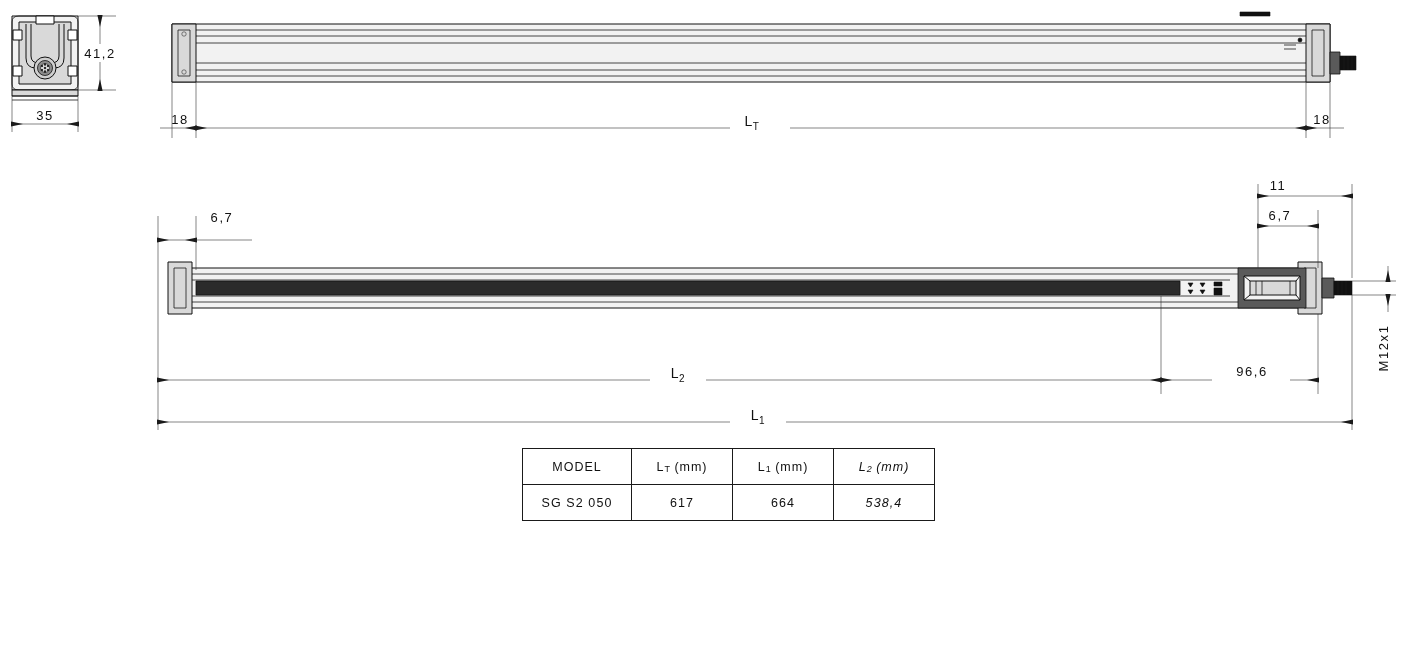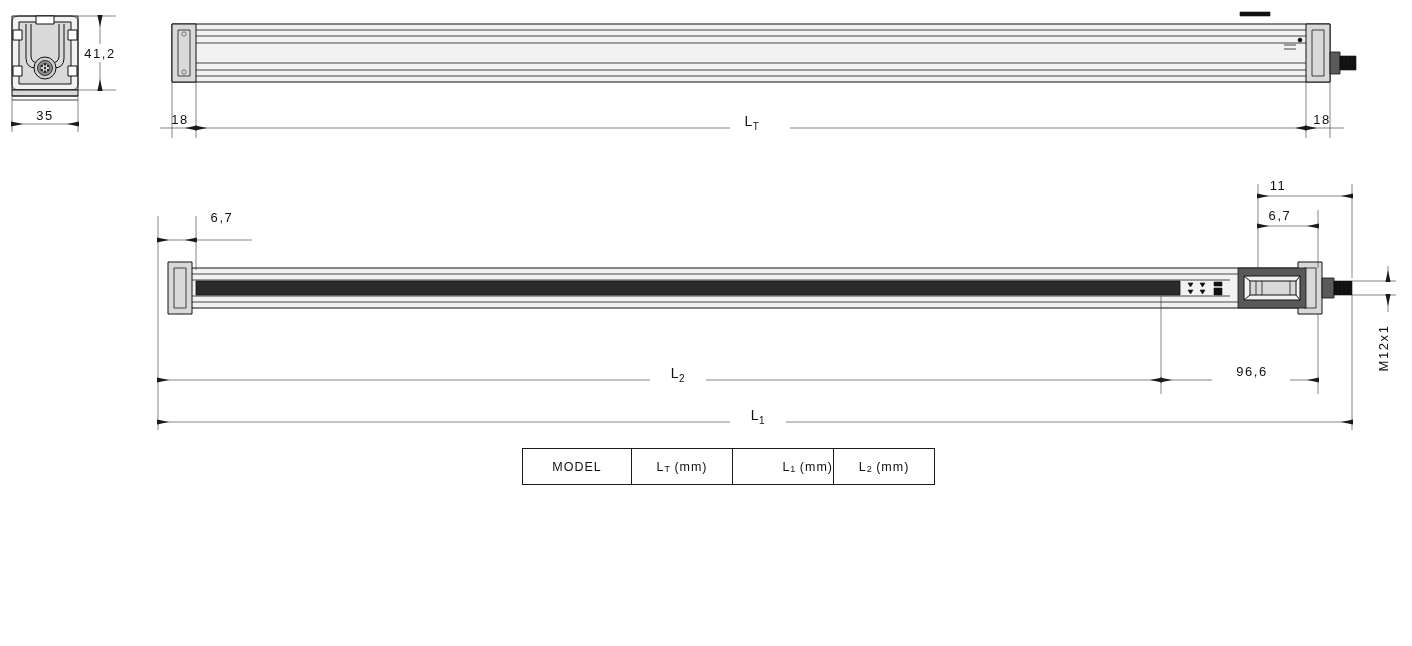--- a/index.html
+++ b/index.html
@@ -42,22 +42,22 @@
     font-weight: normal;
     letter-spacing: 1.1px;
     color: #111;
     height: 35px;
     text-align: center;
     vertical-align: middle;
     padding: 0;
   }
   .spec-table .c0 { width: 108px; }
   .spec-table .c1 { width: 100px; }
-  .spec-table .c2 { width: 100px; text-align: right; }
-  .spec-table .c3 { width: 100px; }
+  .spec-table .c2 { width: 100px; }
+  .spec-table .c3 { width: 100px; font-style: italic; }
   .spec-table thead td { letter-spacing: 1.0px; }
   .sub {
     font-size: 9px;
     vertical-align: -1px;
     letter-spacing: 0;
   }
   .dim-text {
     font-family: "Liberation Sans", sans-serif;
     font-size: 13px;
     letter-spacing: 1.6px;
@@ -289,16 +289,22 @@
   <table class="spec-table">
     <thead>
       <tr>
         <td class="c0">MODEL</td>
         <td class="c1"><span>L</span><span class="sub">T</span><span> (mm)</span></td>
         <td class="c2"><span>L</span><span class="sub">1</span><span> (mm)</span></td>
         <td class="c3"><span>L</span><span class="sub">2</span><span> (mm)</span></td>
       </tr>
     </thead>
     <tbody>
+      <tr>
+        <td class="c0">SG S2 050</td>
+        <td class="c1">617</td>
+        <td class="c2">664</td>
+        <td class="c3">538,4</td>
+      </tr>
     </tbody>
   </table>
 
 </div>
 
 </body></html>

